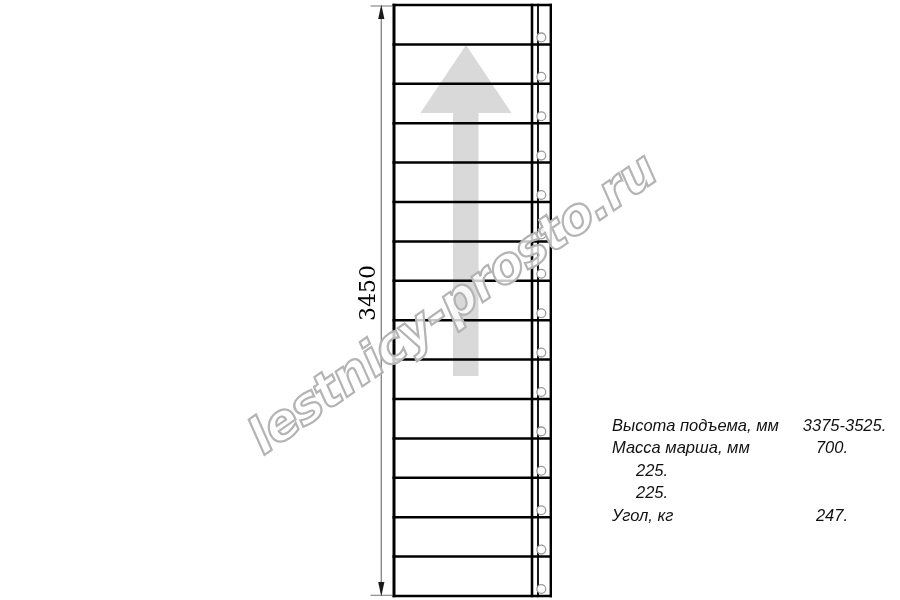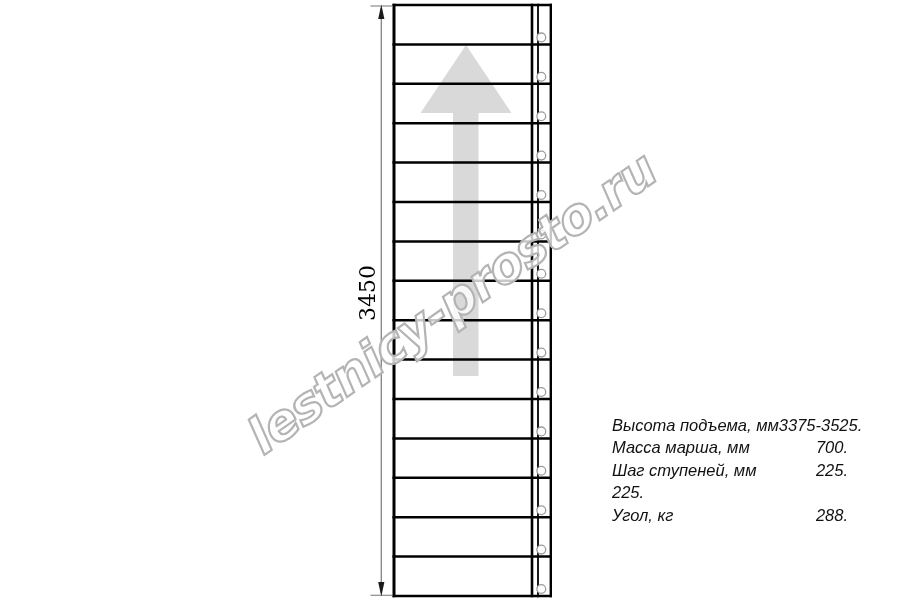--- a/index.html
+++ b/index.html
@@ -42,21 +42,21 @@
     font-style: italic;
     font-size: 16.5px;
     line-height: 22.4px;
     color: #111111;
   }
   .spec-row {
     display: flex;
     justify-content: space-between;
     white-space: nowrap;
   }
-  .spec-row .val { text-align: right; }
+  .spec-row .val { text-align: right; margin-left: 24px; }
 
   .watermark {
     position: absolute;
     left: 452px; top: 303px;
     transform: translate(-50%, -50%) rotate(-35deg);
     font-family: "DejaVu Sans", sans-serif;
     font-weight: bold;
     font-style: italic;
     font-size: 50px;
     letter-spacing: -1px;
@@ -132,27 +132,26 @@
   <div class="spec-table">
     <div class="spec-row">
       <span class="lbl">Высота подъема, мм</span>
       <span class="val">3375-3525.</span>
     </div>
     <div class="spec-row">
       <span class="lbl">Масса марша, мм</span>
       <span class="val">700.</span>
     </div>
     <div class="spec-row">
-      <span class="lbl">Шаг ступеней, мм</span>
       <span class="val">225.</span>
     </div>
     <div class="spec-row">
       <span class="val">225.</span>
     </div>
     <div class="spec-row">
       <span class="lbl">Угол, кг</span>
-      <span class="val">288.</span>
+      <span class="val">247.</span>
     </div>
   </div>
 
   <div class="watermark">lestnicy-prosto.ru</div>
 
 </div>
 
 </body></html>

